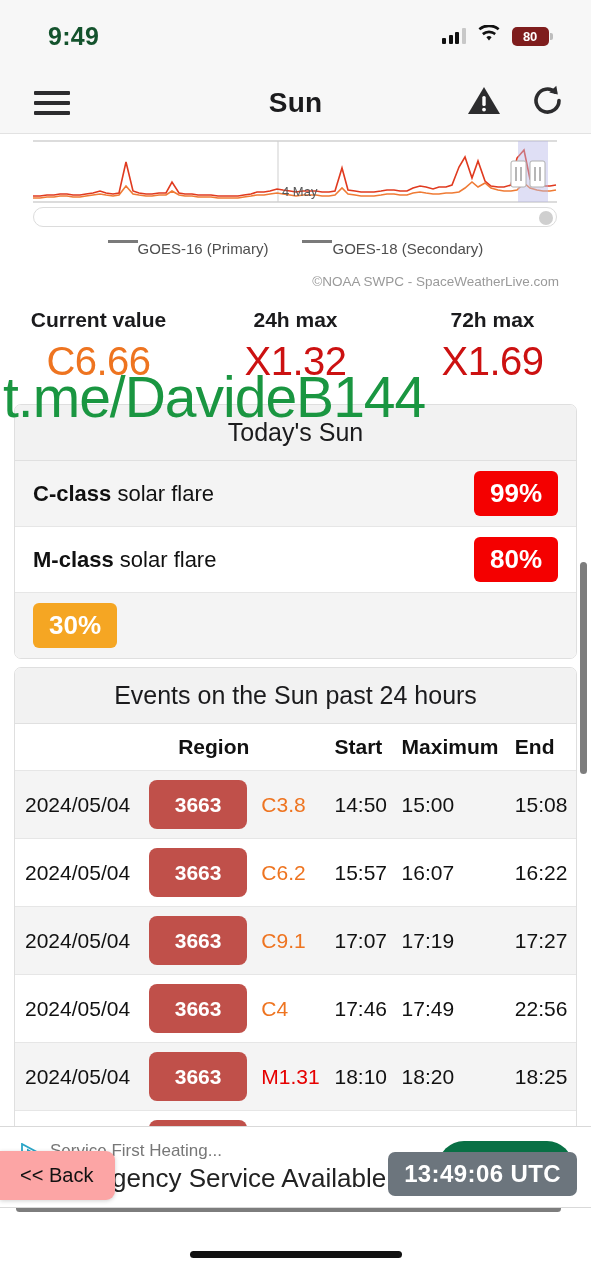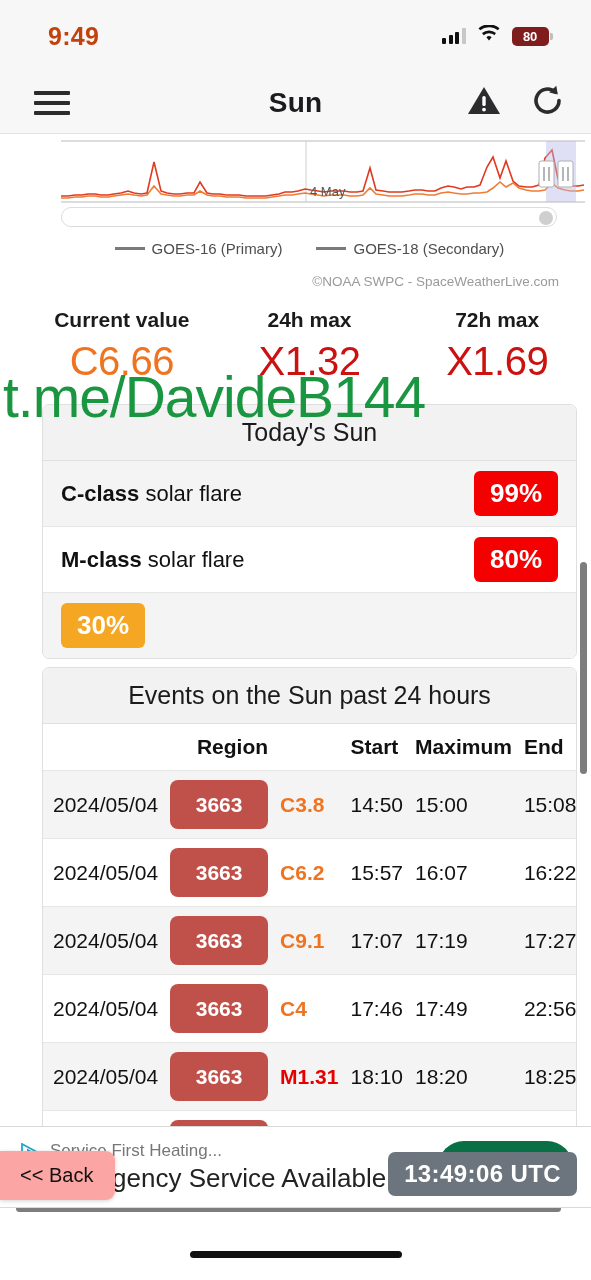--- a/index.html
+++ b/index.html
@@ -10,21 +10,21 @@
     overflow: hidden;
   }
   #screen { position: relative; width: 591px; height: 1280px; background:#fff; }
 
   
   .statusbar {
     height: 72px; background: #f7f7f7;
     display: flex; align-items: center; justify-content: space-between;
     padding: 0 38px 0 48px;
   }
-  .status-time { font-size: 25px; font-weight: bold; color:#c2410c; letter-spacing:.3px; }
+  .status-time { font-size: 25px; font-weight: bold; color:#14532d; letter-spacing:.3px; }
   .status-right { display:flex; align-items:center; gap:11px; }
   .sig { display:flex; align-items:flex-end; gap:2.5px; height:16px; }
   .sig i { display:block; width:4px; background:#111; border-radius:1px; }
   .sig i:nth-child(1){ height:6px; }
   .sig i:nth-child(2){ height:9px; }
   .sig i:nth-child(3){ height:12.5px; }
   .sig i:nth-child(4){ height:16px; background:#c8c8c8; }
   .battery { position:relative; display:flex; align-items:center; }
   .battery-body {
     width:37px; height:19px; background:#7f1d1d; border-radius:5px;
@@ -55,21 +55,21 @@
   }
   .range-thumb {
     position:absolute; right:3px; top:3px; width:14px; height:14px;
     border-radius:50%; background:#cfcfcf;
   }
   .legend {
     position:absolute; left:0; right:0; top:106px;
     display:flex; justify-content:center; gap:34px;
     font-size:15px; color:#4e4e4e;
   }
-  .legend-item { display:flex; align-items:center; gap:7px; }
+  .legend-item { display:flex; align-items:flex-start; gap:0; }
   .legend-dash { width:30px; height:3px; background:#7a7a7a; display:block; }
   .copyright {
     position:absolute; right:32px; top:140px;
     font-size:13.5px; color:#9a9a9a;
   }
   .watermark {
     position:absolute; left:3px; top:230px; width:585px;
     font-size:57px; font-weight:normal; color:#1a9641;
     font-family:"Liberation Sans", sans-serif;
     letter-spacing:-1px; white-space:nowrap; pointer-events:none;
@@ -113,21 +113,21 @@
     font-size:21px; color:#111; padding:9px 6px; white-space:nowrap;
     border-top:1px solid #e6e6e6;
   }
   .table tr.alt td { background:#f4f4f4; }
   .col-date { padding-left:10px !important; }
   .region-badge {
     display:inline-block; background:#c0504a; color:#fff;
     font-weight:bold; font-size:21px; border-radius:8px;
     padding:14px 18px; line-height:1; min-width:98px; text-align:center;
   }
-  .flare-class { font-weight:bold; font-size:22px; }
+  .flare-class { font-weight:normal; font-size:22px; }
 
   
   .vscroll {
     position:absolute; right:4px; top:428px; width:7px; height:212px;
     background:#7d7d7d; border-radius:4px;
   }
   .hscroll {
     position:absolute; left:16px; bottom:0; width:545px; height:7px;
     background:#7d7d7d; border-radius:4px;
   }
@@ -159,21 +159,21 @@
     background:#097045; color:#fff; font-size:21px; font-weight:normal;
     padding:14px 26px; border-radius:26px; display:flex; align-items:center; gap:9px;
     letter-spacing:.5px;
   }
 
   
   .home-indicator {
     position:absolute; bottom:22px; left:50%; transform:translateX(-50%);
     width:212px; height:7px; background:#111; border-radius:4px;
   }
-  .content-clip { position:relative; height:1078px; overflow:hidden;padding-left:28px; }
+  .content-clip { position:relative; height:1078px; overflow:hidden; }
 </style>
 </head>
 <body>
 
 <div id="screen">
 
   <div class="statusbar">
     <div class="status-time">9:49</div>
     <div class="status-right">
       <span class="sig">

